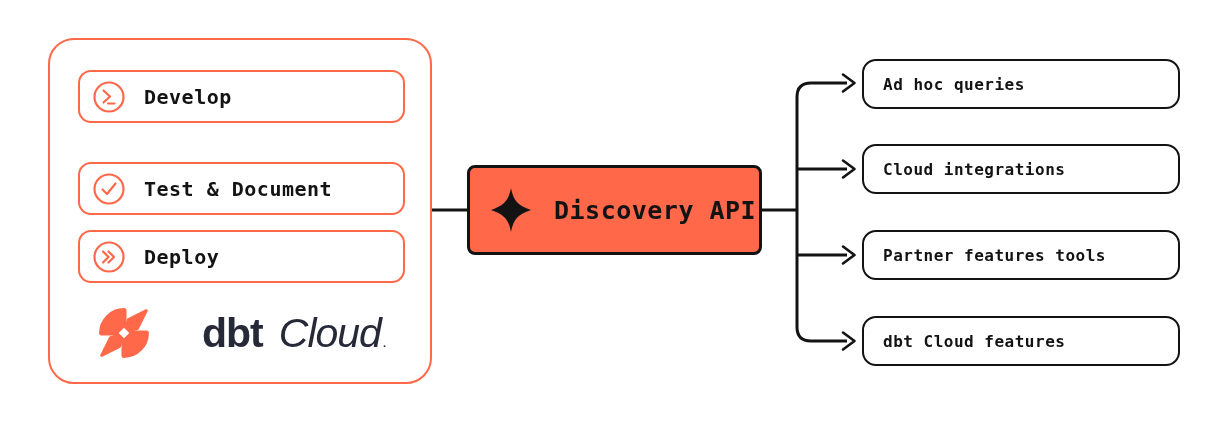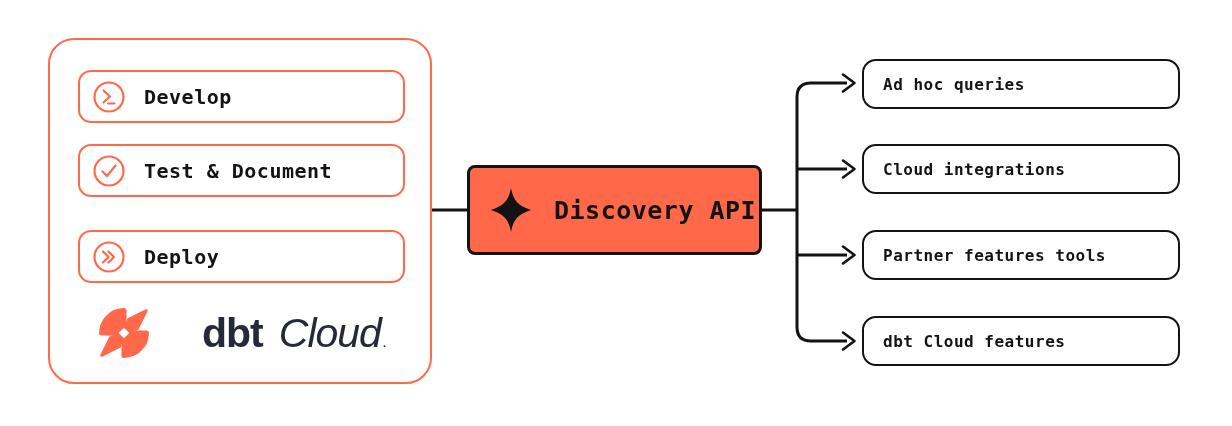--- a/index.html
+++ b/index.html
@@ -15,21 +15,21 @@
   
   .dbt-group{
     position:absolute;left:48px;top:38px;width:384px;height:346px;
     border:2.5px solid var(--orange);border-radius:26px;background:#fff;box-sizing:border-box;
   }
   .step{
     position:absolute;left:28px;width:327px;height:53px;
     border:2px solid var(--orange);border-radius:13px;background:#fff;
     display:flex;align-items:center;padding-left:13px;box-sizing:border-box;
   }
-  .step-1{top:30px}.step-2{top:104px}.step-3{top:190px}
+  .step-1{top:30px}.step-2{top:122px}.step-3{top:190px}
   .step-label{
     font-weight:bold;font-size:20px;color:var(--ink);margin-left:19px;letter-spacing:0.5px;
     white-space:pre;
   }
   .step-icon{flex:0 0 auto;display:block;}
   .logo-row{
     position:absolute;left:0;top:262px;width:100%;height:62px;
     display:flex;align-items:center;justify-content:center;gap:11px;
   }
   .logo-text{

